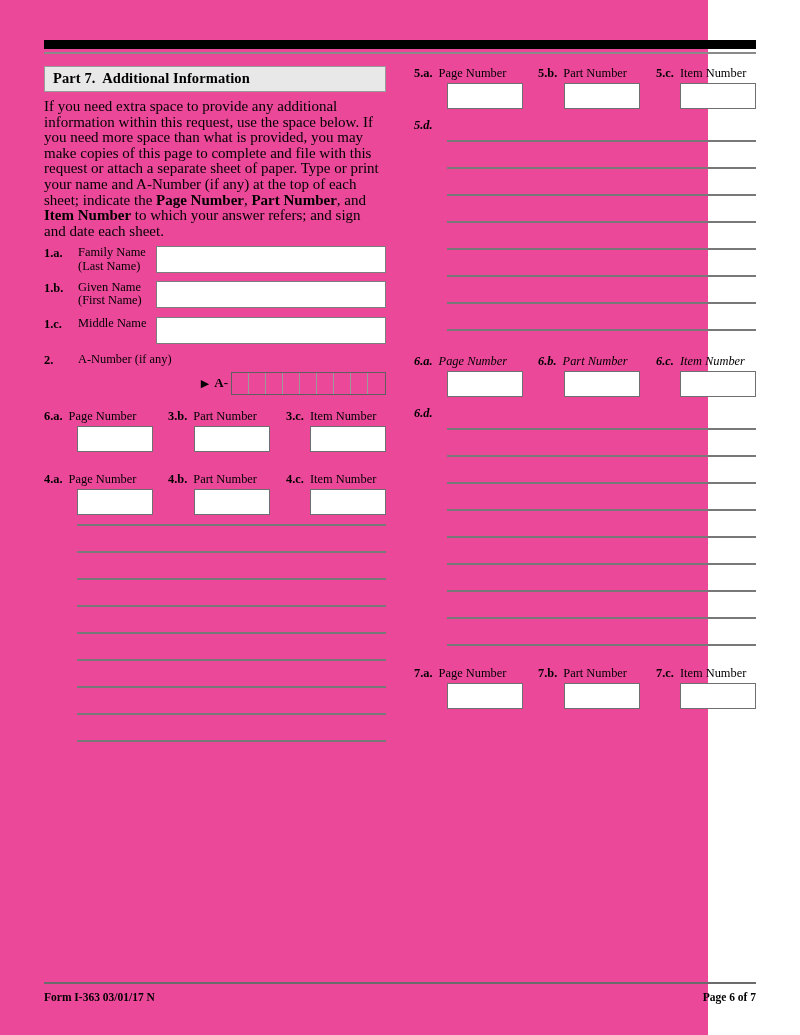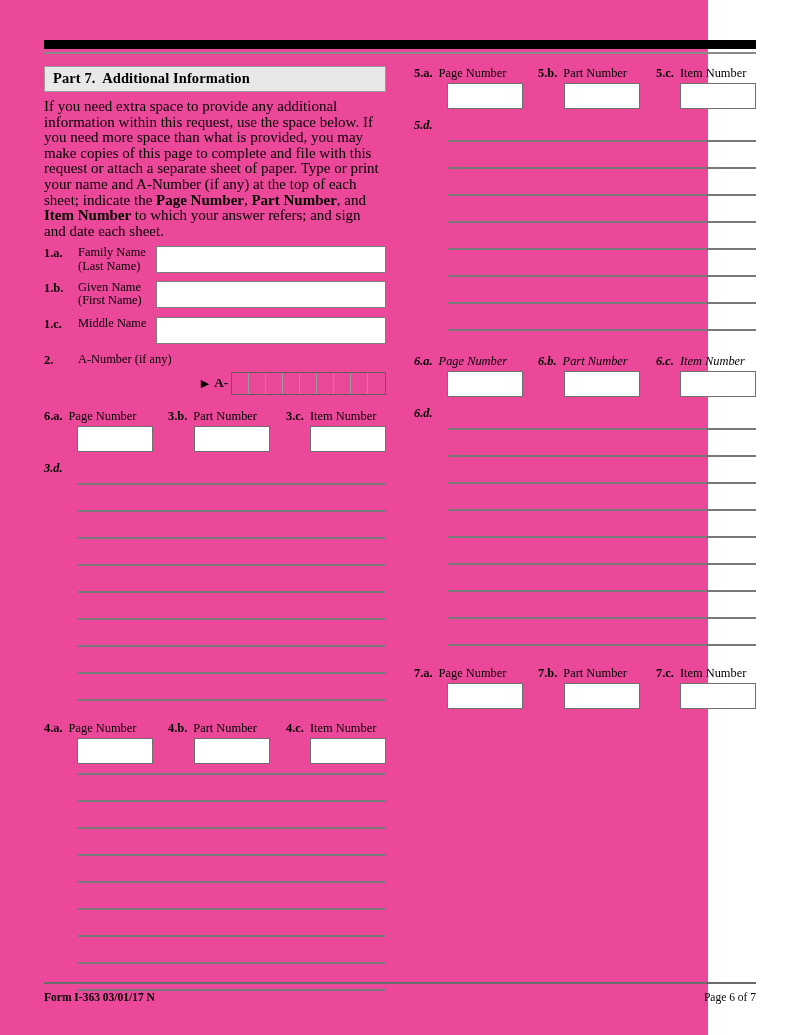--- a/index.html
+++ b/index.html
@@ -216,21 +216,21 @@
   .footer {
     position: absolute;
     left: 44px;
     top: 991px;
     width: 712px;
     display: flex;
     justify-content: space-between;
     font-size: 11.5px;
     font-weight: bold;
   }
-  .footer-right { font-weight: normal; }
+  .footer-right { font-weight: bold; }
 </style>
 </head>
 <body>
 
 <div class="page">
 
   <div class="top-bar"></div>
   <div class="top-bar-thin"></div>
 
   <div class="col-left">
@@ -301,34 +301,20 @@
           <span class="num">3.c.</span>
           <span class="cap">Item Number</span>
         </div>
       </div>
       <div class="ppi-boxes">
         <div class="ppi-box box-a"></div>
         <div class="ppi-box box-b"></div>
         <div class="ppi-box box-c"></div>
       </div>
     </div>
-    <div class="answer-block">
-      <div class="answer-head">3.d.</div>
-      <div class="lines">
-        <div class="ansline"></div>
-        <div class="ansline"></div>
-        <div class="ansline"></div>
-        <div class="ansline"></div>
-        <div class="ansline"></div>
-        <div class="ansline"></div>
-        <div class="ansline"></div>
-        <div class="ansline"></div>
-        <div class="ansline"></div>
-      </div>
-    </div>
 
     <div class="ppi" style="margin-top:20px;">
       <div class="ppi-labels">
         <div class="ppi-seg seg-a">
           <span class="num">4.a.</span>
           <span class="cap">Page Number</span>
         </div>
         <div class="ppi-seg seg-b">
           <span class="num">4.b.</span>
           <span class="cap">Part Number</span>

